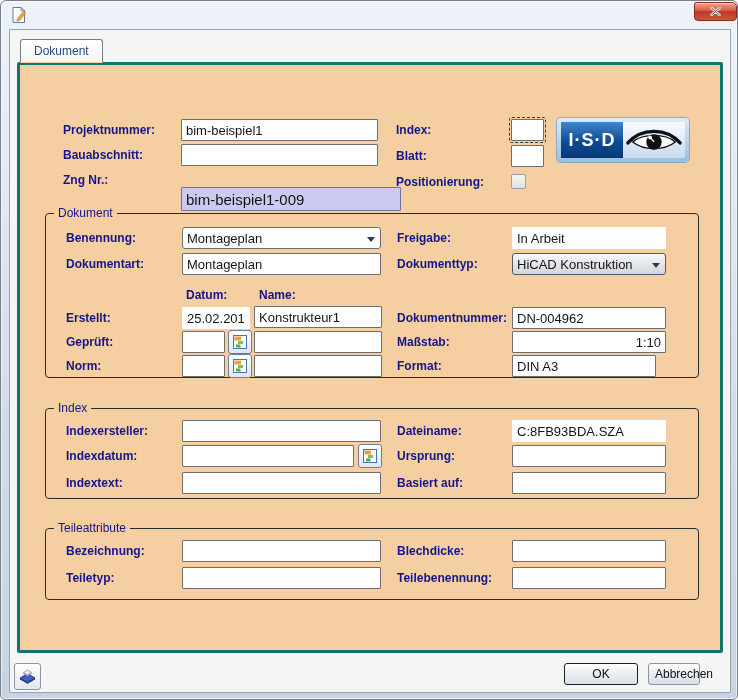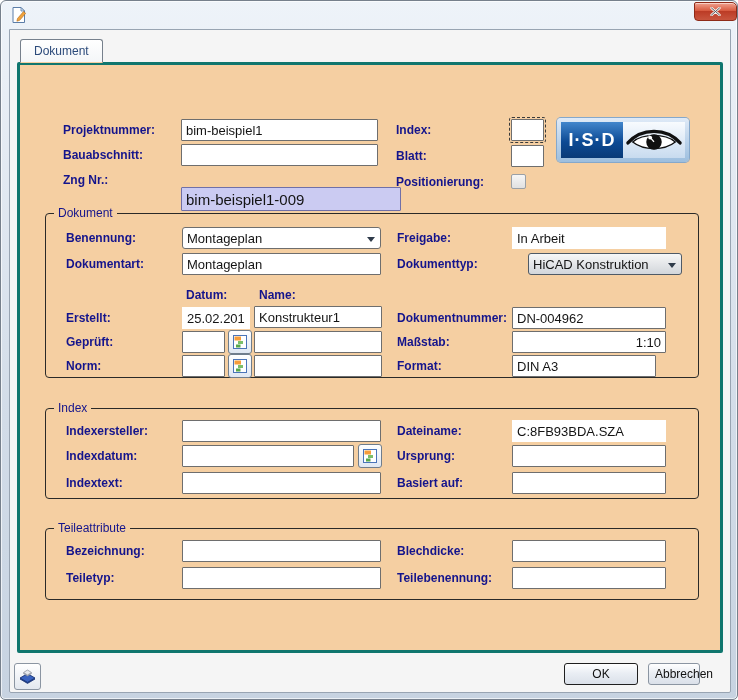--- a/index.html
+++ b/index.html
@@ -47,21 +47,21 @@
     font-family:"Liberation Sans","DejaVu Sans",sans-serif;font-size:13px;color:#141414;padding:0 4px;outline:none;}
   .field.flat{border-color:#fff;border-radius:0;}
   .zng{background:var(--zng);border-color:#7070a8;font-size:15px;height:24px;}
   .small-field{width:33px;}
   .focused{outline:1px dashed #3a3a3a;outline-offset:1px;}
 
   .combo{position:absolute;height:22px;border:1px solid #6e6e6e;border-radius:3px;background:#fff;
     display:flex;align-items:center;padding:0 18px 0 4px;font-size:13px;color:#141414;cursor:default;}
   .combo .chev{position:absolute;right:5px;top:9px;width:0;height:0;
     border-left:4px solid transparent;border-right:4px solid transparent;border-top:5px solid #2f3b4a;}
-  .combo.gray{background:linear-gradient(#f7f7f7,#d2d6db);border-color:#4f5a66;margin-left:16px;}
+  .combo.gray{background:linear-gradient(#f7f7f7,#d2d6db);border-color:#4f5a66;}
 
   .cal-btn{position:absolute;width:24px;height:24px;border:1px solid #6f7d8c;border-radius:3px;
     background:linear-gradient(#ffffff,#dfe7f2);display:flex;align-items:center;justify-content:center;
     cursor:pointer;padding:0;}
 
   .checkbox{position:absolute;width:15px;height:15px;border:1px solid #9aa0a6;border-radius:2px;
     background:linear-gradient(#f6f6f6,#e1e1e1);cursor:pointer;}
 
   .group{position:absolute;border:1px solid #2a2a28;border-radius:4px;}
   .gtitle{position:absolute;top:-8px;left:8px;padding:0 4px;background:var(--panel);

